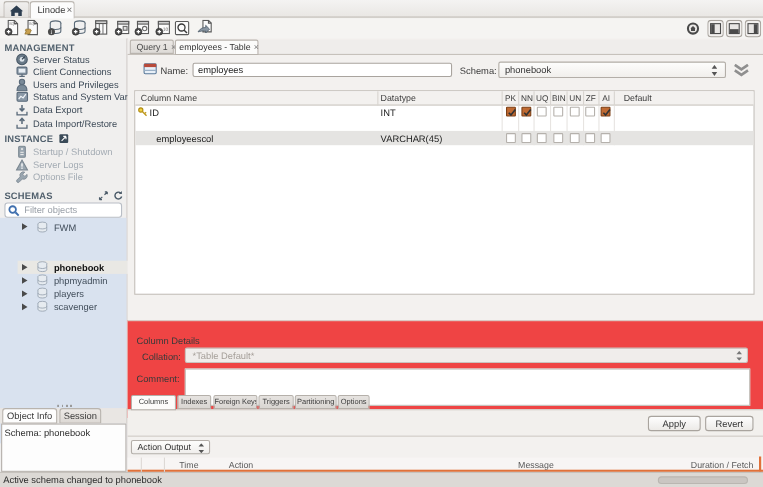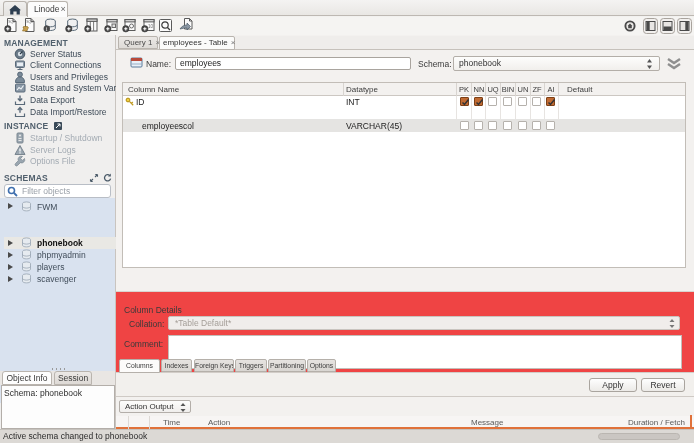--- a/index.html
+++ b/index.html
@@ -23,21 +23,21 @@
 .toolbar { position:absolute; left:0; top:17px; width:694px; height:18px; background:#f5f4f2; }
 
 
 .sidebar { position:absolute; left:0; top:35px; width:116px; height:394px; background:#f0efee; border-right:1px solid #c9c4bf; }
 .schairr { position:absolute; left:0; top:163px; width:115px; height:205px; background:#d9e2ef; }
 .sec-hdr { position:absolute; left:4px; font-weight:bold; font-size:8.5px; color:#51606d; letter-spacing:0.2px; }
 .sitem { position:absolute; left:30px; font-size:8.5px; color:#3d4a57; white-space:nowrap; }
 .sitem.dis { color:#a3abb3; }
 .filter { position:absolute; left:4px; top:149px; width:107px; height:14px; background:#fff;
   border:1px solid #b9bec6; border-radius:3px; color:#9aa0a8; font-size:8.5px; line-height:12px; padding-left:17px; }
-.trow { position:absolute; left:4px; width:115px; height:12px; font-size:8.5px; color:#414d5a; }
+.trow { position:absolute; left:16px; width:115px; height:12px; font-size:8.5px; color:#414d5a; }
 .trow .tri { position:absolute; left:4px; top:3px; width:0; height:0; border-left:5px solid #4a4a4a; border-top:3.5px solid transparent; border-bottom:3.5px solid transparent; }
 .trow .lbl { position:absolute; left:33px; top:1.5px; }
 .trow.hl { background:#e9e8e4; }
 .trow.hl .lbl { font-weight:bold; color:#111; }
 
 
 .btabbar { position:absolute; left:0; top:371px; width:116px; height:14px; background:#e9e6e3; border-right:1px solid #c9c4bf;}
 .btab { position:absolute; top:371px; height:14px; font-size:8.5px; color:#3a3a3a; text-align:center;
   border:1px solid #b9b4ae; border-radius:3px 3px 0 0; background:linear-gradient(#ece9e6,#ddd9d5); line-height:13px; }
 .btab.act { background:#fdfdfd; z-index:2; }

